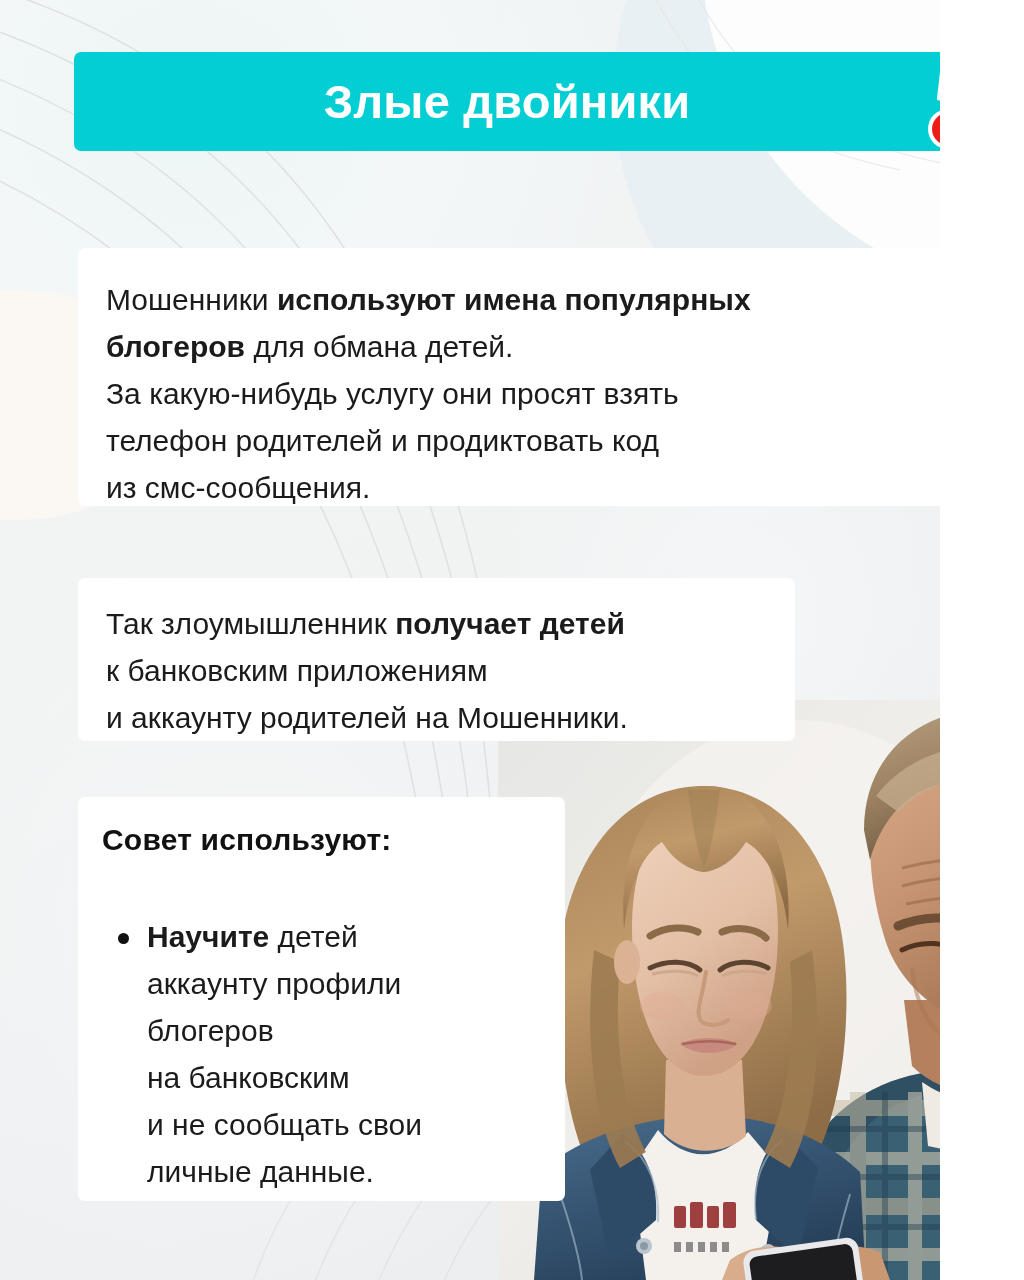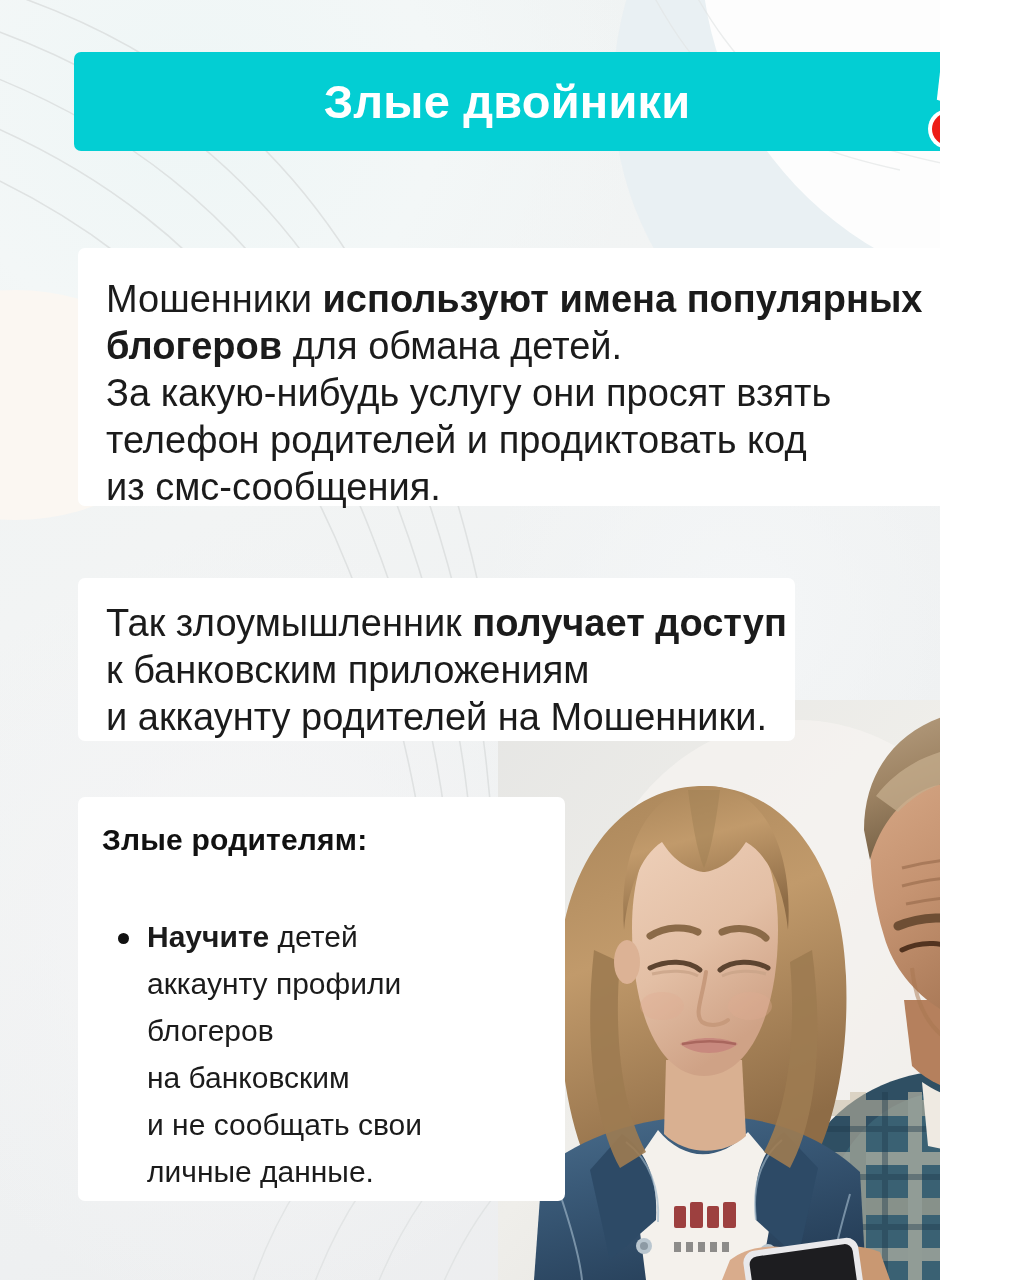--- a/index.html
+++ b/index.html
@@ -110,21 +110,21 @@
   .card {
     position: absolute;
     background: #ffffff;
     border-radius: 7px;
   }
   .card-1 { left: 78px; top: 248px; width: 876px; height: 258px; }
   .card-2 { left: 78px; top: 578px; width: 717px; height: 163px; }
   .card-3 { left: 78px; top: 797px; width: 487px; height: 404px; }
 
   .body-text {
-    font-size: 38px;
+    font-size: 30px;
     line-height: 47px;
     color: #1b1b1b;
     font-weight: normal;
     white-space: pre-line;
   }
   .card-1 .body-text { padding: 28px 0 0 28px; }
   .card-2 .body-text { padding: 22px 0 0 28px; }
 
   .body-text b { font-weight: bold; }
 
@@ -376,24 +376,24 @@
       <circle cx="46" cy="127" r="20" fill="#ffffff"></circle>
       <circle cx="46" cy="127" r="16" fill="#ED1C16"></circle>
     </svg>
   </div>
 
   <div class="card card-1">
     <div class="body-text"><span>Мошенники </span><b>используют имена популярных</b><br><b>блогеров</b><span> для обмана детей.</span><br><span>За какую-нибудь услугу они просят взять</span><br><span>телефон родителей и продиктовать код</span><br><span>из смс-сообщения.</span></div>
   </div>
 
   <div class="card card-2">
-    <div class="body-text"><span>Так злоумышленник </span><b>получает доступ</b><br><span>к банковским приложениям</span><br><span>и аккаунту родителей на Мошенники.</span></div>
+    <div class="body-text"><span>Так злоумышленник </span><b>получает детей</b><br><span>к банковским приложениям</span><br><span>и аккаунту родителей на Мошенники.</span></div>
   </div>
 
   <div class="card card-3">
-    <div class="advice-title">Злые родителям:</div>
+    <div class="advice-title">Совет используют:</div>
     <div class="bullet-row">
       <span class="bullet-dot"></span>
       <span class="bullet-text"><b>Научите</b><span> детей</span><br><span>аккаунту профили</span><br><span>блогеров</span><br><span>на банковским</span><br><span>и не сообщать свои</span><br><span>личные данные.</span></span>
     </div>
   </div>
 
 </div>
 
 </body></html>

